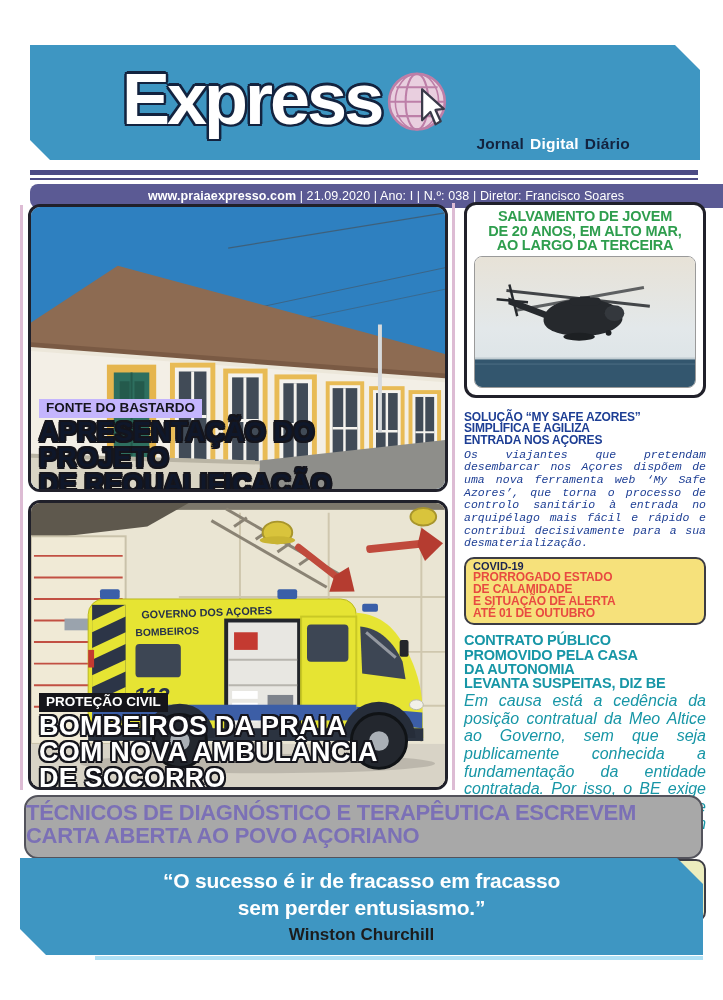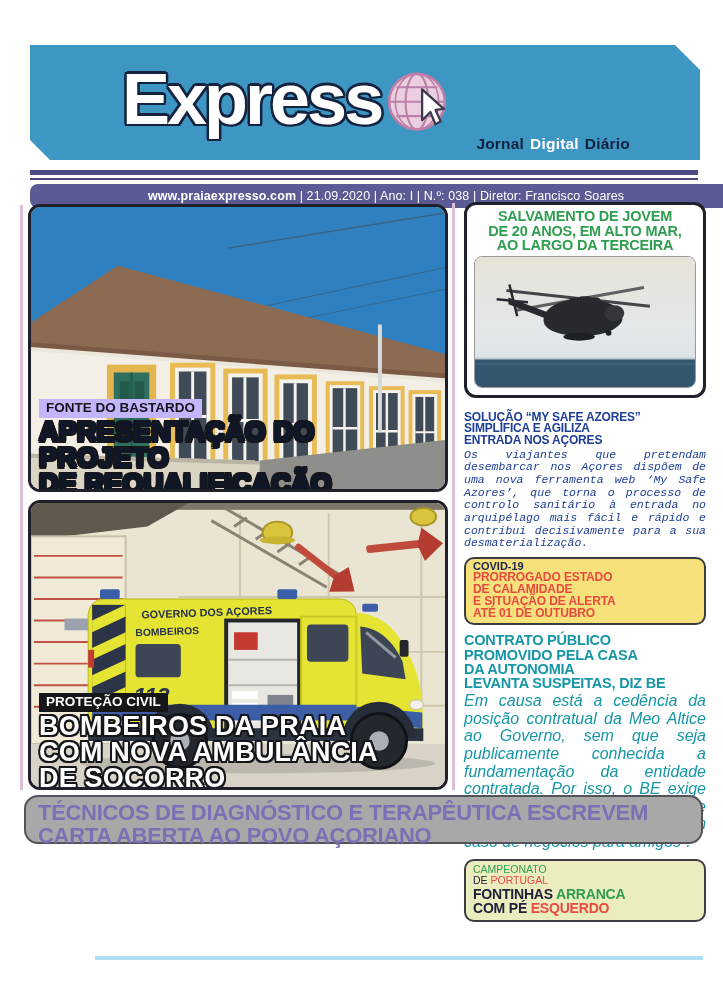--- a/index.html
+++ b/index.html
@@ -67,22 +67,22 @@
   .covid-box{margin-top:7px;background:#f6e17b;border:2.5px solid #3c3c44;border-radius:10px;padding:2px 7px 4px;}
   .covid-tag{font-size:11px;font-weight:bold;color:#1b2350;line-height:1.05;}
   .covid-line{font-size:12px;font-weight:bold;color:#e84a40;line-height:.98;letter-spacing:-.1px;}
 
   .camp-box{margin-top:8px;background:#ecedbe;border:2.5px solid #3c3c44;border-radius:10px;padding:3px 7px 5px;}
   .camp-s{font-size:10.5px;font-weight:normal;line-height:1.1;}
   .camp-b{font-size:14px;font-weight:bold;line-height:1.0;letter-spacing:-.2px;}
   .c-green{color:#2f9e4e;} .c-red{color:#e84a40;} .c-dark{color:#20203a;}
 
   
-  .gray-banner{position:absolute;left:24px;top:795px;width:679px;height:49px;background:#a8a8a8;
-    border:2.5px solid #53535c;border-radius:14px;padding:4px 12px;}
+  .gray-banner{position:absolute;left:24px;top:795px;width:679px;height:64px;background:#a8a8a8;
+    border:2.5px solid #53535c;border-radius:14px;padding:4px 0;}
   .gray-banner div{font-size:22px;font-weight:bold;color:#7b70b6;line-height:1.05;letter-spacing:-.3px;}
 
   .quote-banner{position:absolute;left:20px;top:858px;width:683px;height:97px;background:#3e96c2;
     clip-path:polygon(0 0,657px 0,683px 26px,683px 97px,26px 97px,0 71px);
     display:flex;flex-direction:column;justify-content:center;align-items:center;}
   .quote-line{font-size:21px;font-weight:bold;color:#ffffff;line-height:1.25;letter-spacing:-.2px;}
   .quote-author{font-size:17px;font-weight:bold;color:#1c1c1c;margin-top:4px;}
   .quote-underline{position:absolute;left:95px;top:956px;width:608px;height:4px;background:#aee0f5;}
 </style>
 </head>
@@ -382,15 +382,20 @@
       </div>
     </div>
 
   </div>
 
   <div class="gray-banner">
     <div>TÉCNICOS DE DIAGNÓSTICO E TERAPÊUTICA ESCREVEM</div>
     <div>CARTA ABERTA AO POVO AÇORIANO</div>
   </div>
 
+  <div class="quote-banner">
+    <div class="quote-line">“O sucesso é ir de fracasso em fracasso</div>
+    <div class="quote-line">sem perder entusiasmo.”</div>
+    <div class="quote-author">Winston Churchill</div>
+  </div>
   <div class="quote-underline"></div>
 
 </div>
 
 </body></html>

